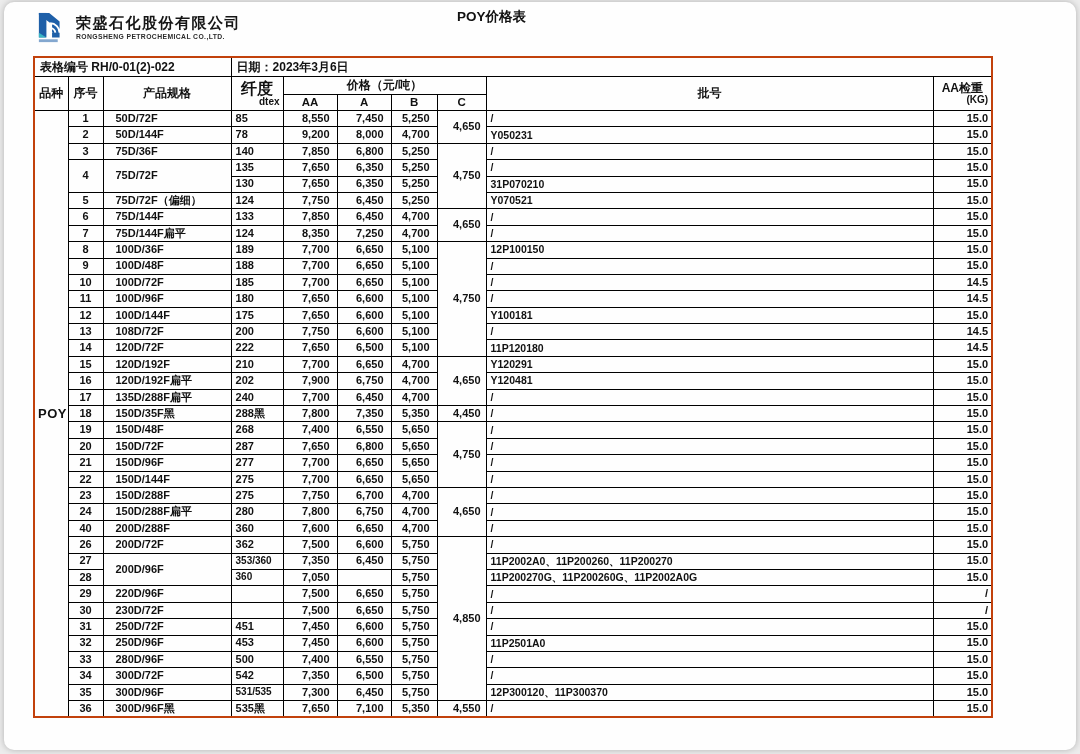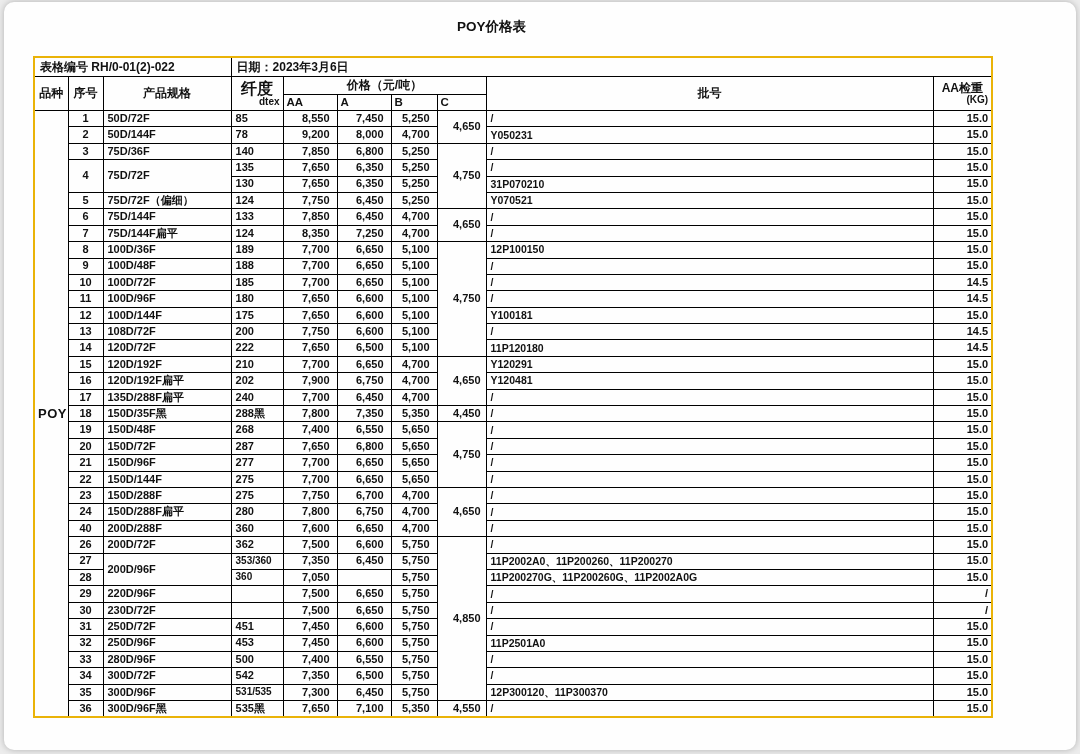--- a/index.html
+++ b/index.html
@@ -11,54 +11,69 @@
     position:relative;width:1072px;height:748px;margin:0 auto;top:2px;
     background:#fefefe;border-radius:10px;box-shadow:0 0 6px rgba(0,0,0,.25);
     overflow:hidden;
   }
   
   .logo-wrap{position:absolute;left:33px;top:10px;display:flex;align-items:flex-start;gap:7px;}
   .logo-icon{width:32px;height:32px;flex:0 0 auto;}
   .company-text{display:flex;flex-direction:column;line-height:1.05;padding-top:3px;}
   .company-cn{font-size:15px;font-weight:bold;letter-spacing:1.5px;color:#151515;}
   .company-en{font-size:6.8px;font-weight:bold;color:#2a2a2a;letter-spacing:.4px;margin-top:2px;}
-  .doc-title{position:absolute;left:453px;top:16px;font-size:13.5px;font-weight:bold;}
+  .doc-title{position:absolute;left:453px;top:6px;font-size:13.5px;font-weight:bold;}
   .note{position:absolute;left:570px;top:21px;font-size:13px;font-weight:bold;letter-spacing:.2px;}
   
   table{
     position:absolute;left:29px;top:54px;width:958px;
     border-collapse:collapse;table-layout:fixed;
-    border:2px solid #eab308;
+    border:2px solid #c2410c;
   }
   td,th{
     border:1px solid #000;padding:0 3px;font-weight:bold;
     overflow:hidden;white-space:nowrap;line-height:1.05;
     font-size:11px;
   }
   tr.meta-row td{height:18px;font-size:12px;text-align:left;padding-left:5px;}
   tr.head1 th{height:17px;font-size:12px;text-align:center;}
-  tr.head2 th{height:15px;font-size:11.5px;text-align:left;}
+  tr.head2 th{height:15px;font-size:11.5px;text-align:center;}
   th .l2{display:block;font-size:10px;line-height:1;text-align:right;}
   th.dtexh .l1{font-size:16px;line-height:1;display:block;}
   tbody tr{height:16.4px;}
   td.pinzhong{text-align:center;font-size:13px;letter-spacing:.5px;}
   td.seq{text-align:center;font-size:11px;}
-  td.spec{text-align:left;padding-left:4px;font-size:11px;}
+  td.spec{text-align:left;padding-left:12px;font-size:11px;}
   td.dtex{text-align:left;padding-left:4px;margin-left:10px;}
   td.dtex.small{font-size:10px;}
   td.num{text-align:right;padding-right:7px;}
   td.cnum{padding-right:5px;}
   td.batch{text-align:left;padding-left:4px;font-size:10.5px;}
   td.wt{text-align:right;}
 </style>
 </head>
 <body>
 
 <div class="page">
 
+  <div class="logo-wrap">
+    <svg class="logo-icon" viewBox="0 0 34 34" xmlns="http://www.w3.org/2000/svg">
+      <polygon points="2,1 13,1 24,10 24,27 16,27 16,13 2,3" fill="#1e5fa8"></polygon>
+      <rect x="2" y="1" width="8" height="26" fill="#1e5fa8"></rect>
+      <polygon points="2,22 10,27 2,27" fill="#3ab6c3"></polygon>
+      <path d="M14 12 A 10 10 0 0 1 24 22" fill="none" stroke="#ffffff" stroke-width="2"></path>
+      <path d="M14 17 A 5.5 5.5 0 0 1 19.5 22" fill="none" stroke="#ffffff" stroke-width="2"></path>
+      <circle cx="14.5" cy="21.5" r="1.6" fill="#ffffff"></circle>
+      <rect x="2" y="29" width="20" height="3" fill="#1e5fa8" opacity="0.55"></rect>
+    </svg>
+    <div class="company-text">
+      <span class="company-cn">荣盛石化股份有限公司</span>
+      <span class="company-en">RONGSHENG PETROCHEMICAL CO.,LTD.</span>
+    </div>
+  </div>
 
   <div class="doc-title">POY价格表</div>
 
   <table>
     <colgroup>
       <col style="width:34px">
         <col style="width:35px">
         <col style="width:128px">
       <col style="width:52px">
         <col style="width:54px">

